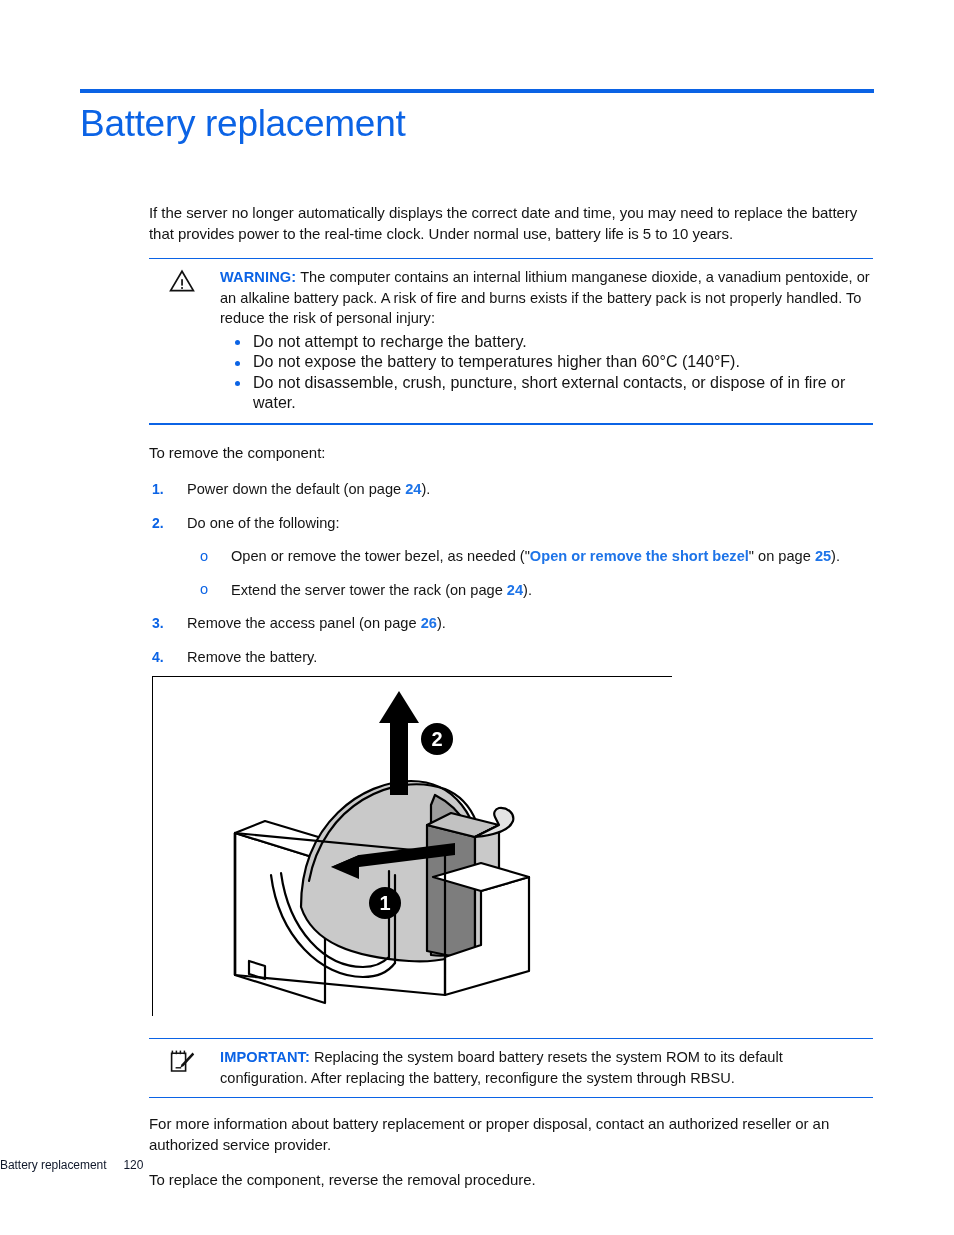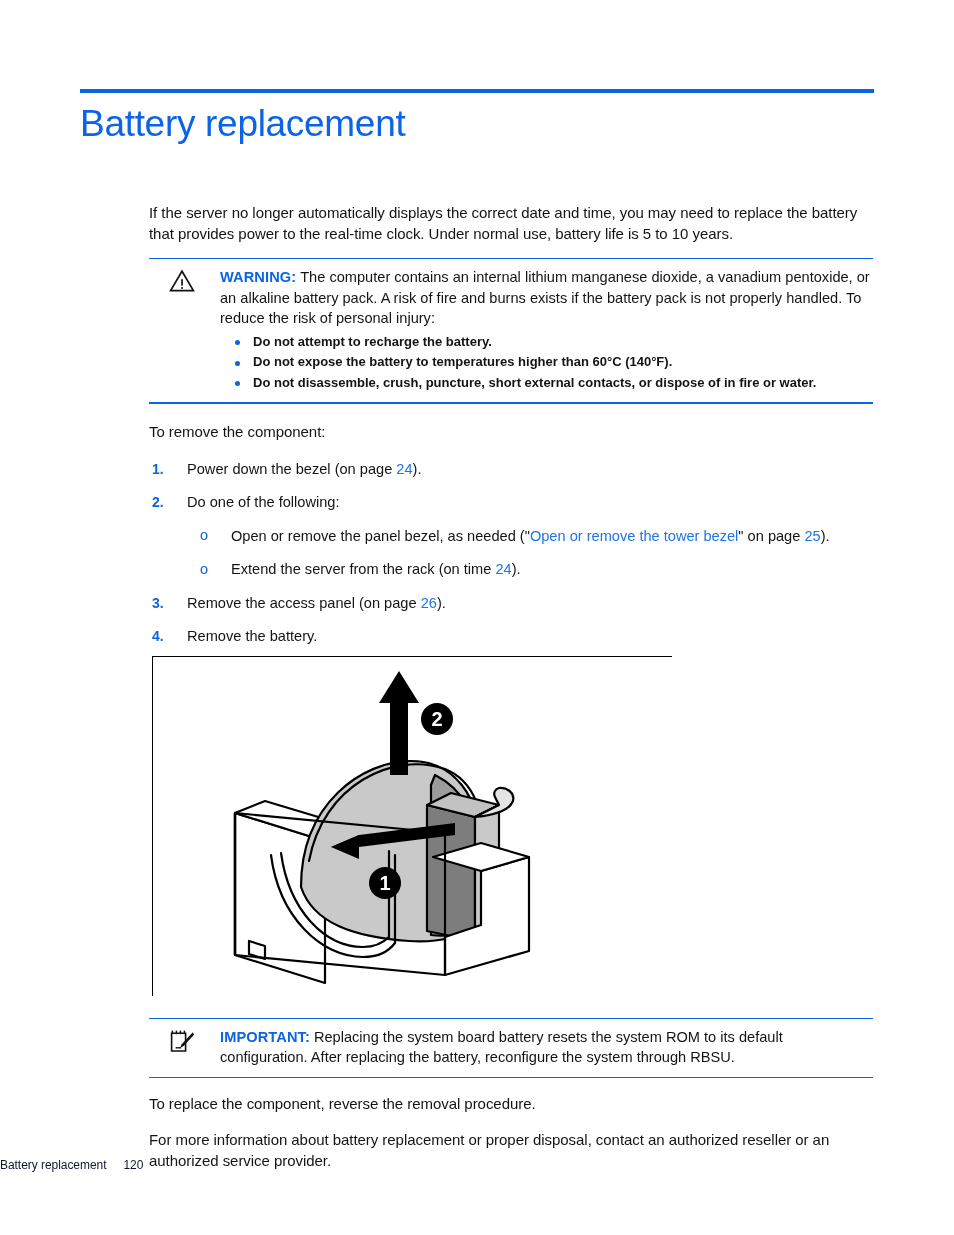--- a/index.html
+++ b/index.html
@@ -95,24 +95,23 @@
   .admon-label + span { margin-left: 4px; }
 
   ul.dot-list {
     list-style: none;
     margin: 3px 0 0 0;
     padding: 0;
   }
   ul.dot-list li {
     position: relative;
     padding-left: 33px;
-    font-size: 13px;
-    line-height: 20.5px;
-    color: #141414;
-    font-weight: bold;
+    font-size: 16px;
+    line-height: 20.5px;
+    color: #141414;
   }
   ul.dot-list li::before {
     content: "";
     position: absolute;
     left: 15px;
     top: 8.5px;
     width: 5px;
     height: 5px;
     border-radius: 50%;
     background: #0b63e5;
@@ -157,20 +156,21 @@
     position: absolute;
     left: 13px;
     top: -0.5px;
     color: #0b63e5;
     font-size: 14.6px;
   }
 
   a.xref {
     color: #1e74e8;
     text-decoration: none;
+    font-weight: bold;
   }
   .pagenum {
     color: #1e74e8;
   }
 
   
   .figure {
     position: relative;
     margin: 9px 0 0 3px;
     width: 520px;
@@ -226,31 +226,31 @@
           <li>Do not disassemble, crush, puncture, short external contacts, or dispose of in fire or water.</li>
         </ul>
       </div>
     </div>
 
     <p class="body" style="margin-bottom:16px;">To remove the component:</p>
 
     <ol class="steps">
 
       <li>
-        <span class="num">1.</span><span>Power down the bezel (on page </span><a class="xref pagenum" href="#">24</a><span>).</span>
+        <span class="num">1.</span><span>Power down the default (on page </span><a class="xref pagenum" href="#">24</a><span>).</span>
       </li>
 
       <li>
         <span class="num">2.</span><span>Do one of the following:</span>
         <ul class="sub-steps">
           <li>
-            <span class="sub-marker">o</span><span>Open or remove the panel bezel, as needed ("</span><a class="xref" href="#">Open or remove the tower bezel</a><span>" on page </span><a class="xref pagenum" href="#">25</a><span>).</span>
+            <span class="sub-marker">o</span><span>Open or remove the tower bezel, as needed ("</span><a class="xref" href="#">Open or remove the short bezel</a><span>" on page </span><a class="xref pagenum" href="#">25</a><span>).</span>
           </li>
           <li>
-            <span class="sub-marker">o</span><span>Extend the server from the rack (on time </span><a class="xref pagenum" href="#">24</a><span>).</span>
+            <span class="sub-marker">o</span><span>Extend the server tower the rack (on page </span><a class="xref pagenum" href="#">24</a><span>).</span>
           </li>
         </ul>
       </li>
 
       <li>
         <span class="num">3.</span><span>Remove the access panel (on page </span><a class="xref pagenum" href="#">26</a><span>).</span>
       </li>
 
       <li style="margin-bottom:0;">
         <span class="num">4.</span><span>Remove the battery.</span>
@@ -332,22 +332,22 @@
           <path d="M16.4 2.6 L16.4 6.2" stroke="#111111" stroke-width="1.5"></path>
           <path d="M24.6 4.6 L26.2 6.4 L15.4 18.2 L12.4 19.6 L13.4 16.4 Z" fill="#111111"></path>
           <path d="M7.6 19.8 L13.2 19.8" stroke="#111111" stroke-width="1.4"></path>
         </svg>
       </span>
       <div class="admon-body">
         <span class="admon-label">IMPORTANT:</span><span>Replacing the system board battery resets the system ROM to its default configuration. After replacing the battery, reconfigure the system through RBSU.</span>
       </div>
     </div>
 
+    <p class="body">For more information about battery replacement or proper disposal, contact an authorized reseller or an authorized service provider.</p>
     <p class="body" style="margin-top:15px;margin-bottom:16px;">To replace the component, reverse the removal procedure.</p>
-    <p class="body">For more information about battery replacement or proper disposal, contact an authorized reseller or an authorized service provider.</p>
 
   </div>
 
   <div class="footer">
     <span>Battery replacement</span><span class="fpage">120</span>
   </div>
 
 </div>
 
 </body></html>

